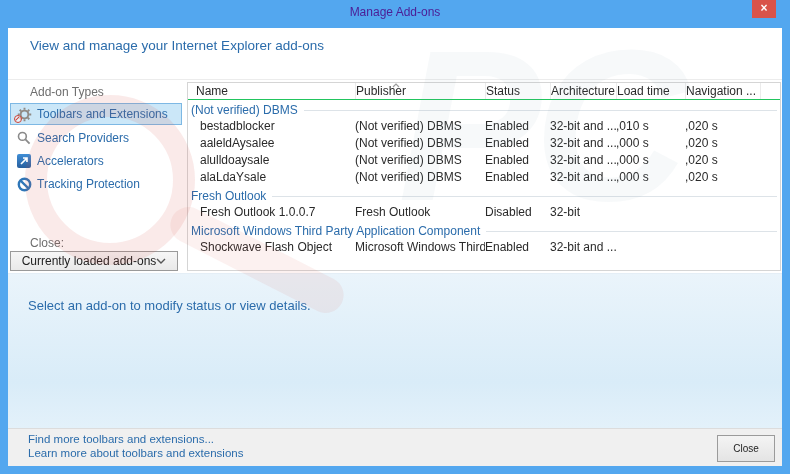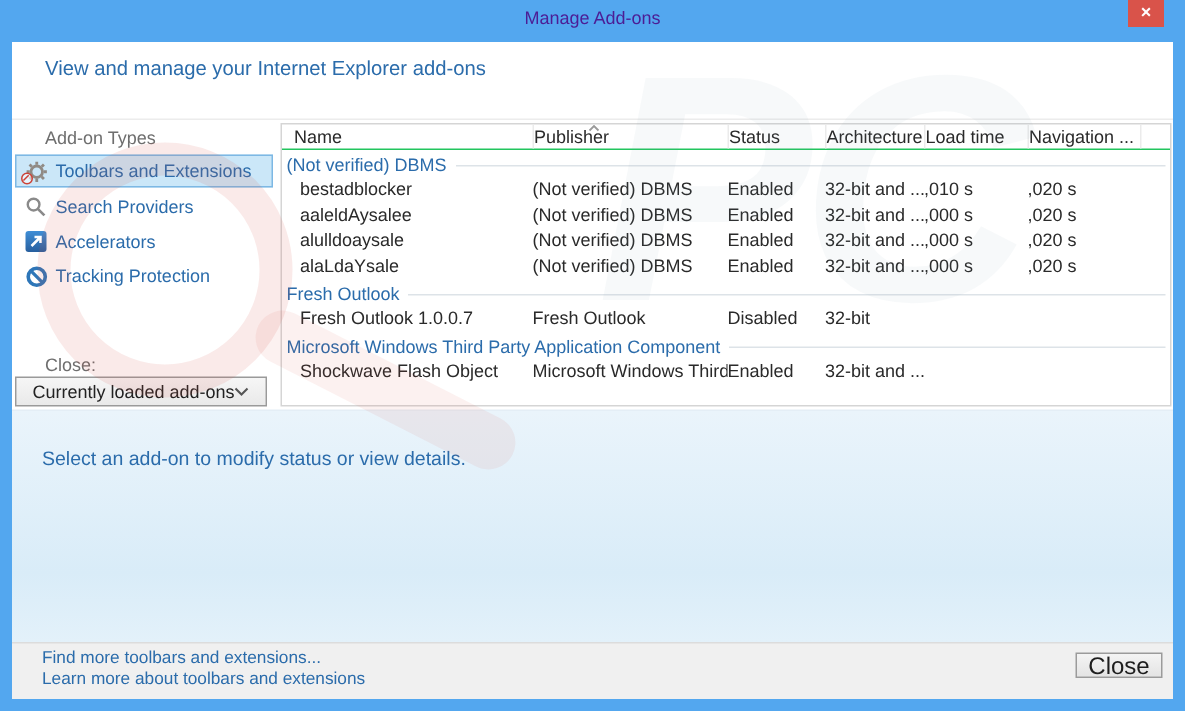--- a/index.html
+++ b/index.html
@@ -62,23 +62,23 @@
                   background:linear-gradient(180deg,#eaf4fb 0%, #d9ecf8 70%, #e3f1fa 100%);
                   border-top:1px solid #e4eef6; }
   .info-text { padding:24px 0 0 20px; font-size:13px; color:#2b6cab; }
 
   
   .footer { position:absolute; left:0; top:400px; width:774px; height:38px; background:#f0f0f0;
             border-top:1px solid #dcdcdc; }
   .flink { position:absolute; left:20px; font-size:11.5px; color:#2b6cab; text-decoration:none; cursor:pointer;text-align:right; }
   .flink.l1 { top:4px; }
   .flink.l2 { top:18px; }
-  .close-button { position:absolute; left:709px; top:6px; width:58px; height:17px;
+  .close-button { position:absolute; left:709px; top:6px; width:58px; height:27px;
                   background:linear-gradient(#f4f4f4,#e4e4e4); border:1px solid #9b9b9b;
-                  font-size:16px; color:#1e1e1e; font-family:"Liberation Sans",sans-serif; cursor:default; }
+                  font-size:10px; color:#1e1e1e; font-family:"Liberation Sans",sans-serif; cursor:default; }
 
   
   .watermark { position:absolute; inset:0; pointer-events:none; z-index:40; }
   .wm-ring { position:absolute; left:25px; top:95px; width:170px; height:170px; border-radius:50%;
              border:22px solid rgba(213,80,70,0.12); }
   .wm-handle { position:absolute; left:162px; top:242px; width:190px; height:36px; border-radius:18px;
                background:rgba(213,80,70,0.08); transform:rotate(27deg); }
   .wm-pc { position:absolute; left:398px; top:18px; font-size:215px; font-weight:bold; font-style:italic;
            color:rgba(125,145,165,0.06); letter-spacing:-8px; line-height:1; }
   .wm-text { position:absolute; left:52px; top:272px; font-size:116px; font-weight:bold; font-style:italic;

